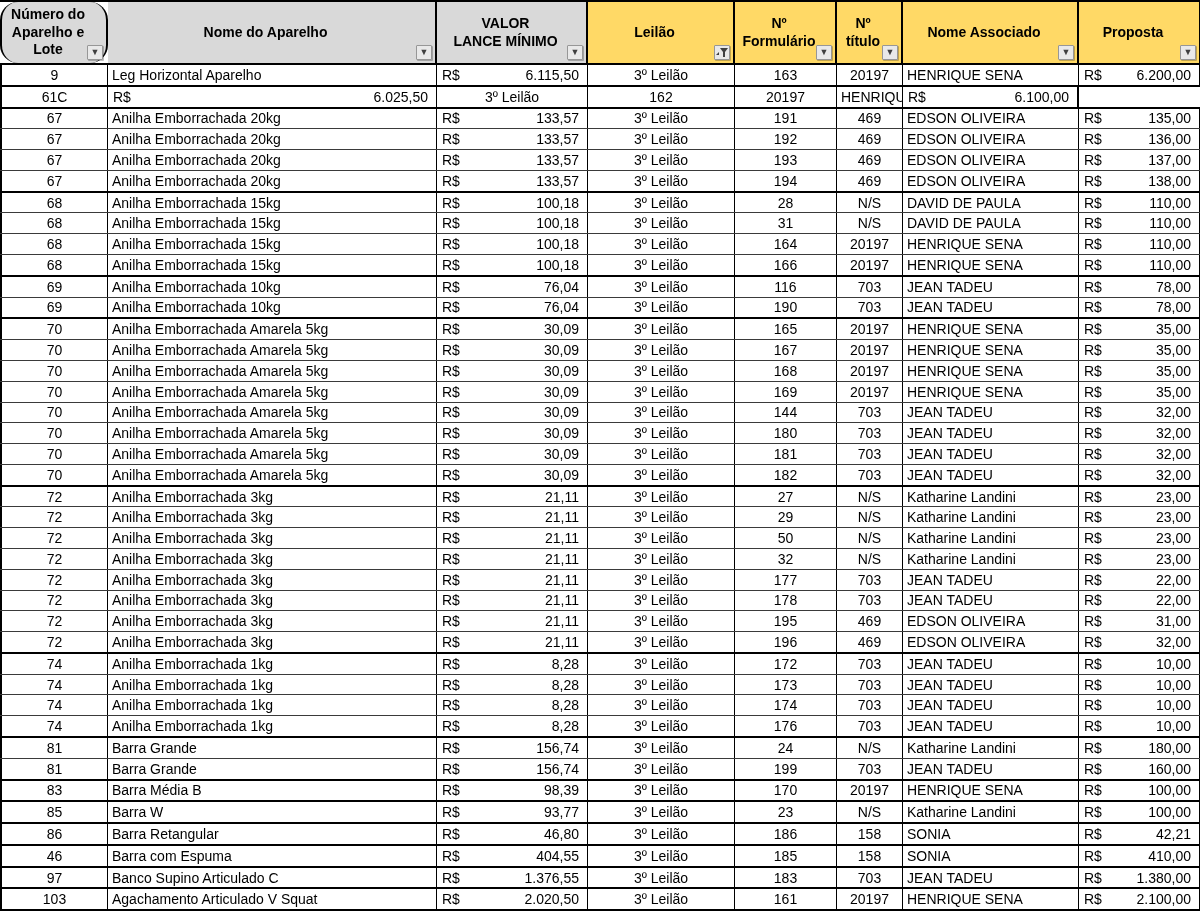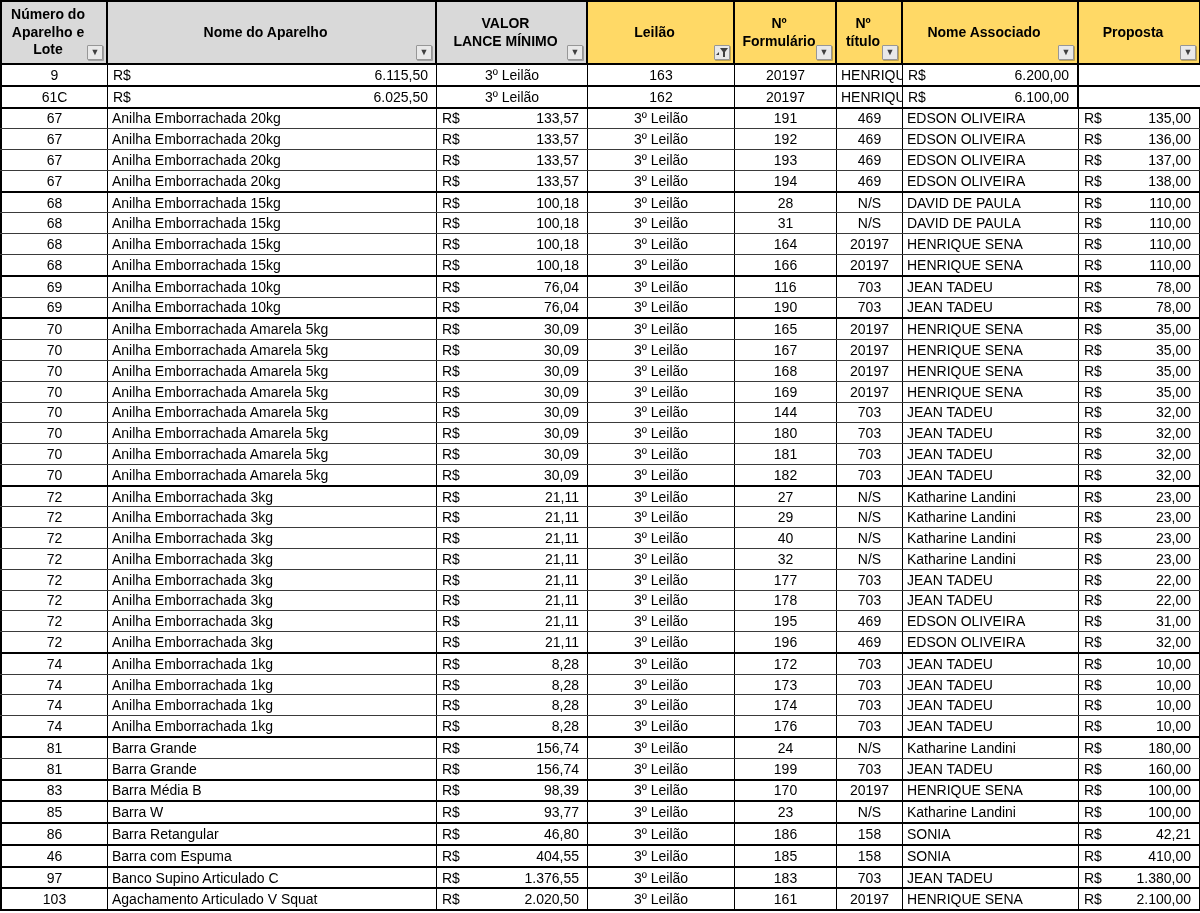--- a/index.html
+++ b/index.html
@@ -29,21 +29,21 @@
     justify-content:center;
     text-align:center;
     font-weight:bold;
     font-size:14px;
     line-height:1.25;
     white-space:pre-line;
     border-right:2px solid #000;
     box-sizing:border-box;
     padding:2px 16px 2px 4px;
   }
-  .hcell:first-child { border-left:2px solid #000; }
+  .hcell:first-child { border-left:2px solid #000;border-radius:18px; }
   .hcell.gray  { background:#d9d9d9; }
   .hcell.gold  { background:#ffd966; }
   .fbtn {
     position:absolute;
     right:3px; bottom:3px;
     width:16px; height:15px;
     background:#e9e9e9;
     border:1px solid #979797;
     border-radius:1px;
     box-sizing:border-box;
@@ -127,20 +127,21 @@
     </div>
     <div class="hcell gold">
       <span>Proposta</span>
       <span class="fbtn"><span class="arr">▼</span></span>
     </div>
   </div>
 
   <div class="tbody">
       <div class="grid-row row group-end">
         <div class="cell c-center">9</div>
+        <div class="cell c-left">Leg Horizontal Aparelho</div>
         <div class="cell c-money">
           <span>R$</span>
           <span>6.115,50</span>
         </div>
         <div class="cell c-center">3º Leilão</div>
         <div class="cell c-center">163</div>
         <div class="cell c-center">20197</div>
         <div class="cell c-left">HENRIQUE SENA</div>
         <div class="cell c-money">
           <span>R$</span>
@@ -483,21 +484,21 @@
         </div>
       </div>
       <div class="grid-row row">
         <div class="cell c-center">72</div>
         <div class="cell c-left">Anilha Emborrachada 3kg</div>
         <div class="cell c-money">
           <span>R$</span>
           <span>21,11</span>
         </div>
         <div class="cell c-center">3º Leilão</div>
-        <div class="cell c-center">40</div>
+        <div class="cell c-center">50</div>
         <div class="cell c-center">N/S</div>
         <div class="cell c-left">Katharine Landini</div>
         <div class="cell c-money">
           <span>R$</span>
           <span>23,00</span>
         </div>
       </div>
       <div class="grid-row row">
         <div class="cell c-center">72</div>
         <div class="cell c-left">Anilha Emborrachada 3kg</div>

